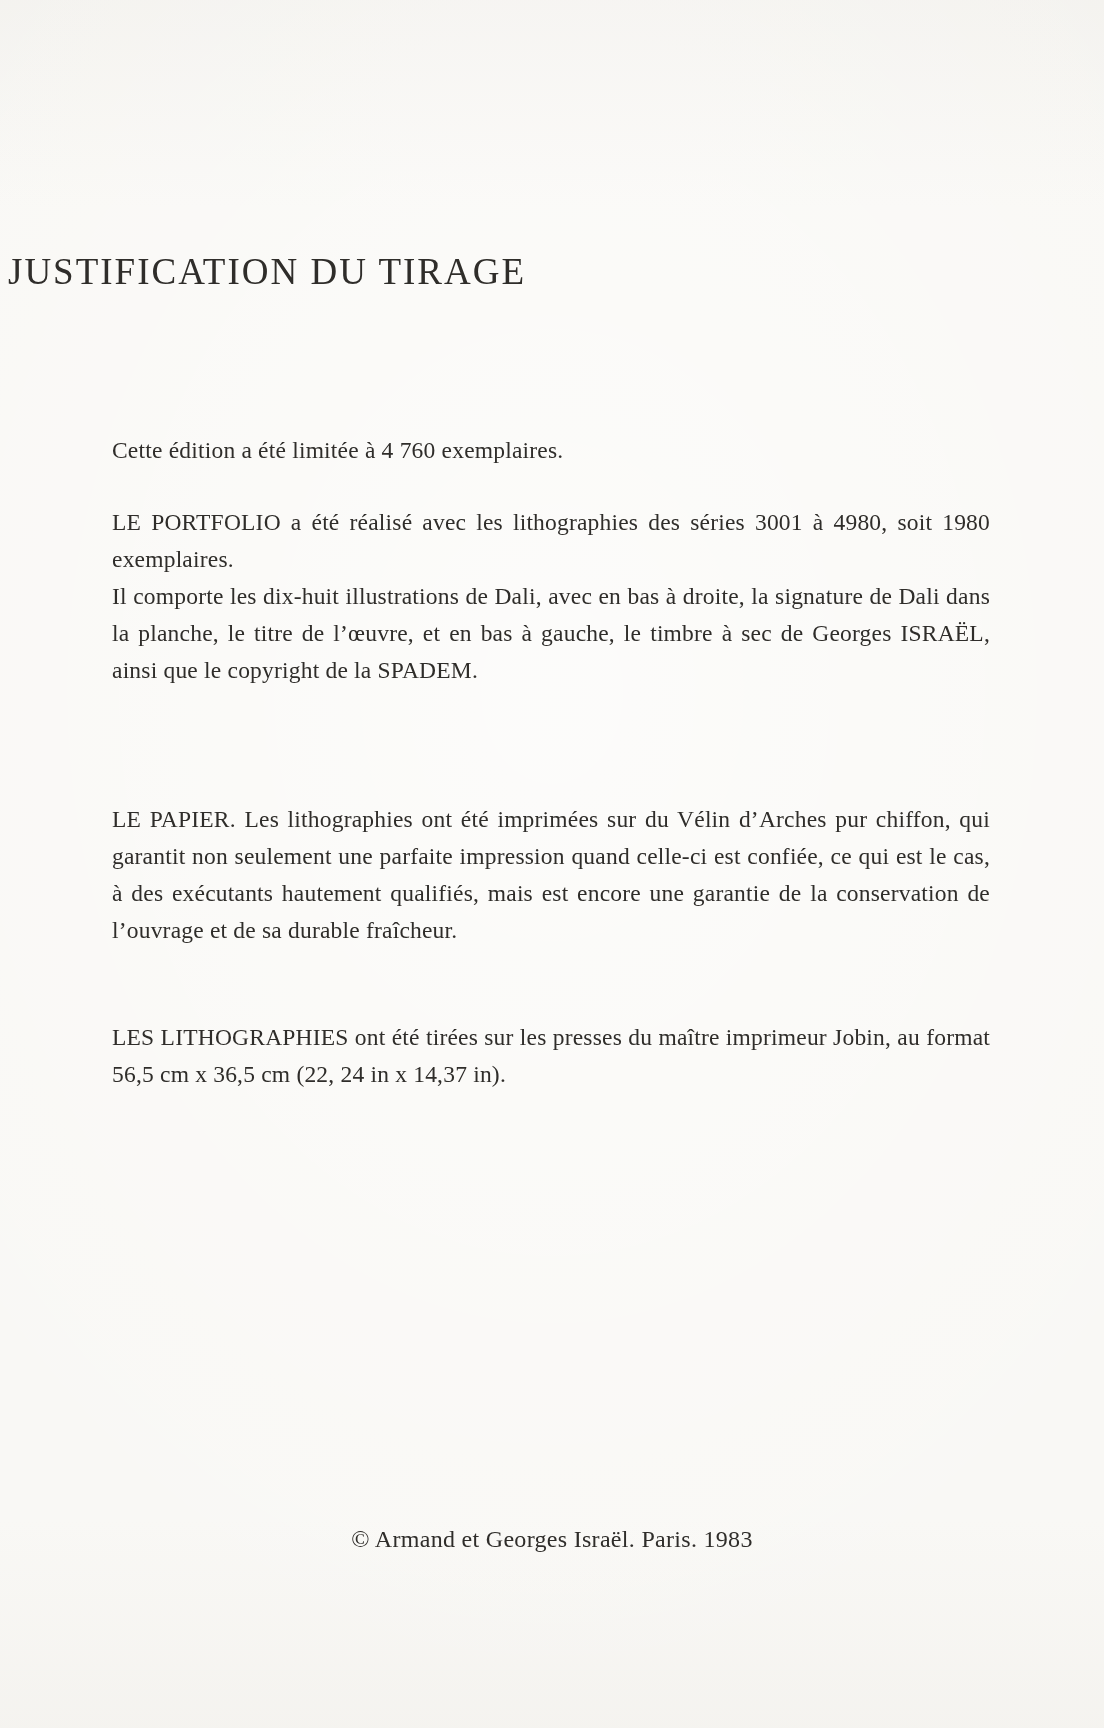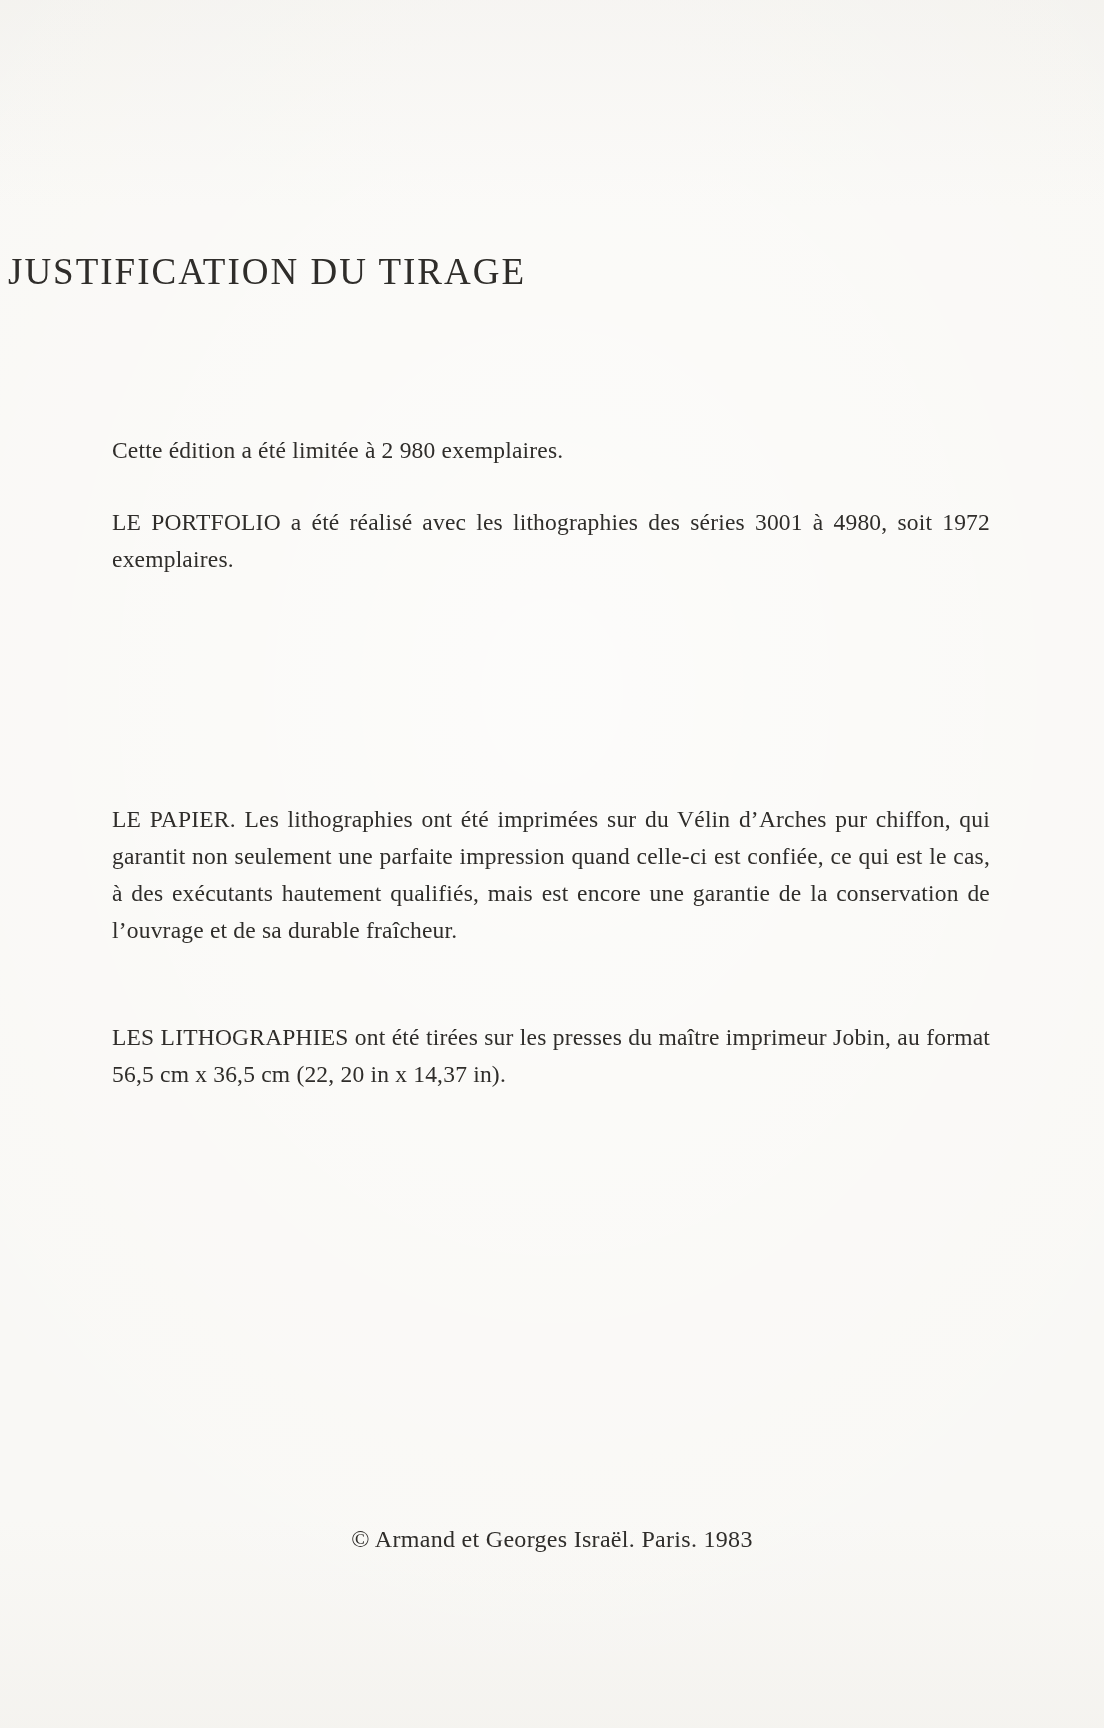--- a/index.html
+++ b/index.html
@@ -67,29 +67,30 @@
     letter-spacing: 0.3px;
   }
 </style>
 </head>
 <body>
 
 <div class="page">
 
   <h1 class="title">JUSTIFICATION DU TIRAGE</h1>
 
-  <p class="para p1">Cette édition a été limitée à 2 980 exemplaires.</p>
+  <p class="para p1">Cette édition a été limitée à 4 760 exemplaires.</p>
 
   <div class="para p2">
-    <div class="seg">LE PORTFOLIO a été réalisé avec les lithographies des séries 3001 à 4980, soit 1972 exemplaires.</div>
+    <div class="seg">LE PORTFOLIO a été réalisé avec les lithographies des séries 3001 à 4980, soit 1980 exemplaires.</div>
+    <div class="seg">Il comporte les dix-huit illustrations de Dali, avec en bas à droite, la signature de Dali dans la planche, le titre de l’œuvre, et en bas à gauche, le timbre à sec de Georges ISRAËL, ainsi que le copyright de la SPADEM.</div>
   </div>
 
   <div class="para p3">
     <div class="seg">LE PAPIER. Les lithographies ont été imprimées sur du Vélin d’Arches pur chiffon, qui garantit non seulement une parfaite impression quand celle-ci est confiée, ce qui est le cas, à des exécutants hautement qualifiés, mais est encore une garantie de la conservation de l’ouvrage et de sa durable fraîcheur.</div>
   </div>
 
   <div class="para p4">
-    <div class="seg">LES LITHOGRAPHIES ont été tirées sur les presses du maître imprimeur Jobin, au format 56,5 cm x 36,5 cm (22, 20 in x 14,37 in).</div>
+    <div class="seg">LES LITHOGRAPHIES ont été tirées sur les presses du maître imprimeur Jobin, au format 56,5 cm x 36,5 cm (22, 24 in x 14,37 in).</div>
   </div>
 
   <p class="copyright">© Armand et Georges Israël. Paris. 1983</p>
 
 </div>
 
 </body></html>

